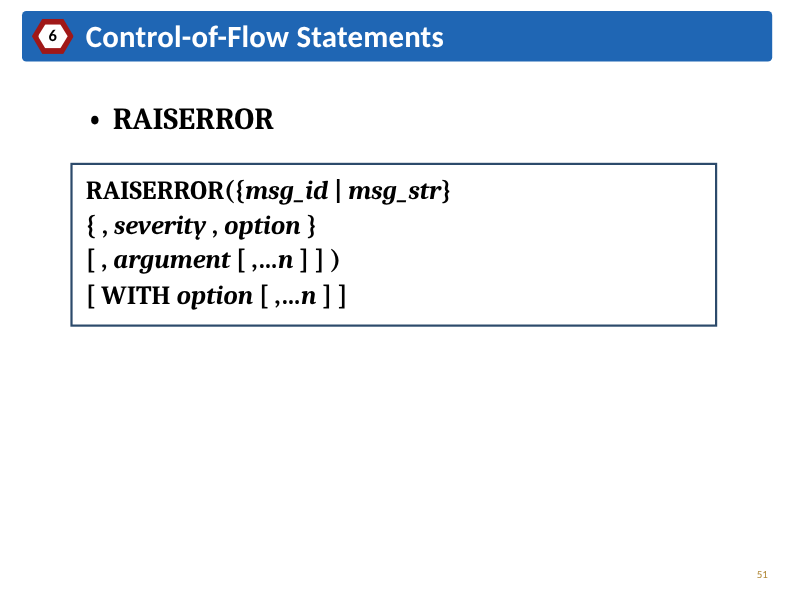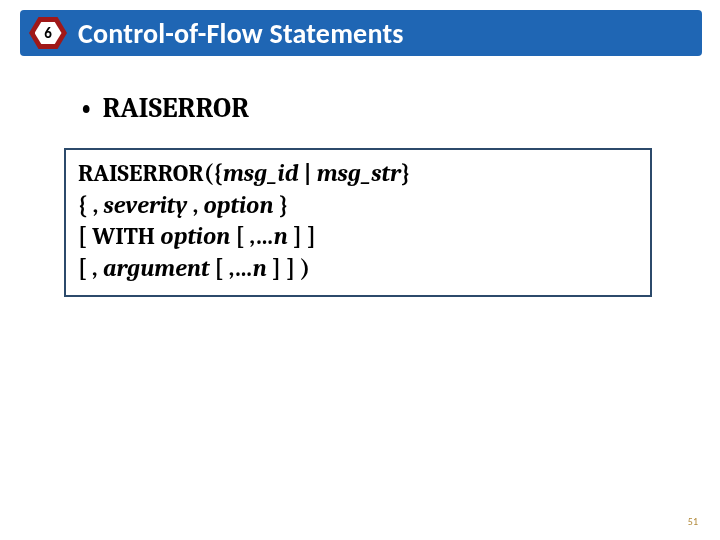--- a/index.html
+++ b/index.html
@@ -135,22 +135,22 @@
   </div>
 
   <div class="syntax-box">
     <div>
       <span class="kw">RAISERROR</span><span class="punc">({</span><span class="arg">msg_id</span><span class="punc"> | </span><span class="arg">msg_str</span><span class="punc">}</span>
     </div>
     <div>
       <span class="punc">{ , </span><span class="arg">severity</span><span class="punc"> , </span><span class="arg">option</span><span class="punc"> }</span>
     </div>
     <div>
-      <span class="punc">[ </span><span class="kw">WITH</span><span class="punc"> </span><span class="arg">option</span><span class="punc"> [ ,…</span><span class="arg">n</span><span class="punc"> ] ]</span>
+      <span class="punc">[ , </span><span class="arg">argument</span><span class="punc"> [ ,…</span><span class="arg">n</span><span class="punc"> ] ] )</span>
     </div>
     <div>
-      <span class="punc">[ , </span><span class="arg">argument</span><span class="punc"> [ ,…</span><span class="arg">n</span><span class="punc"> ] ] )</span>
+      <span class="punc">[ </span><span class="kw">WITH</span><span class="punc"> </span><span class="arg">option</span><span class="punc"> [ ,…</span><span class="arg">n</span><span class="punc"> ] ]</span>
     </div>
   </div>
 
   <div class="page-num">51</div>
 
 </div>
 
 </body></html>

